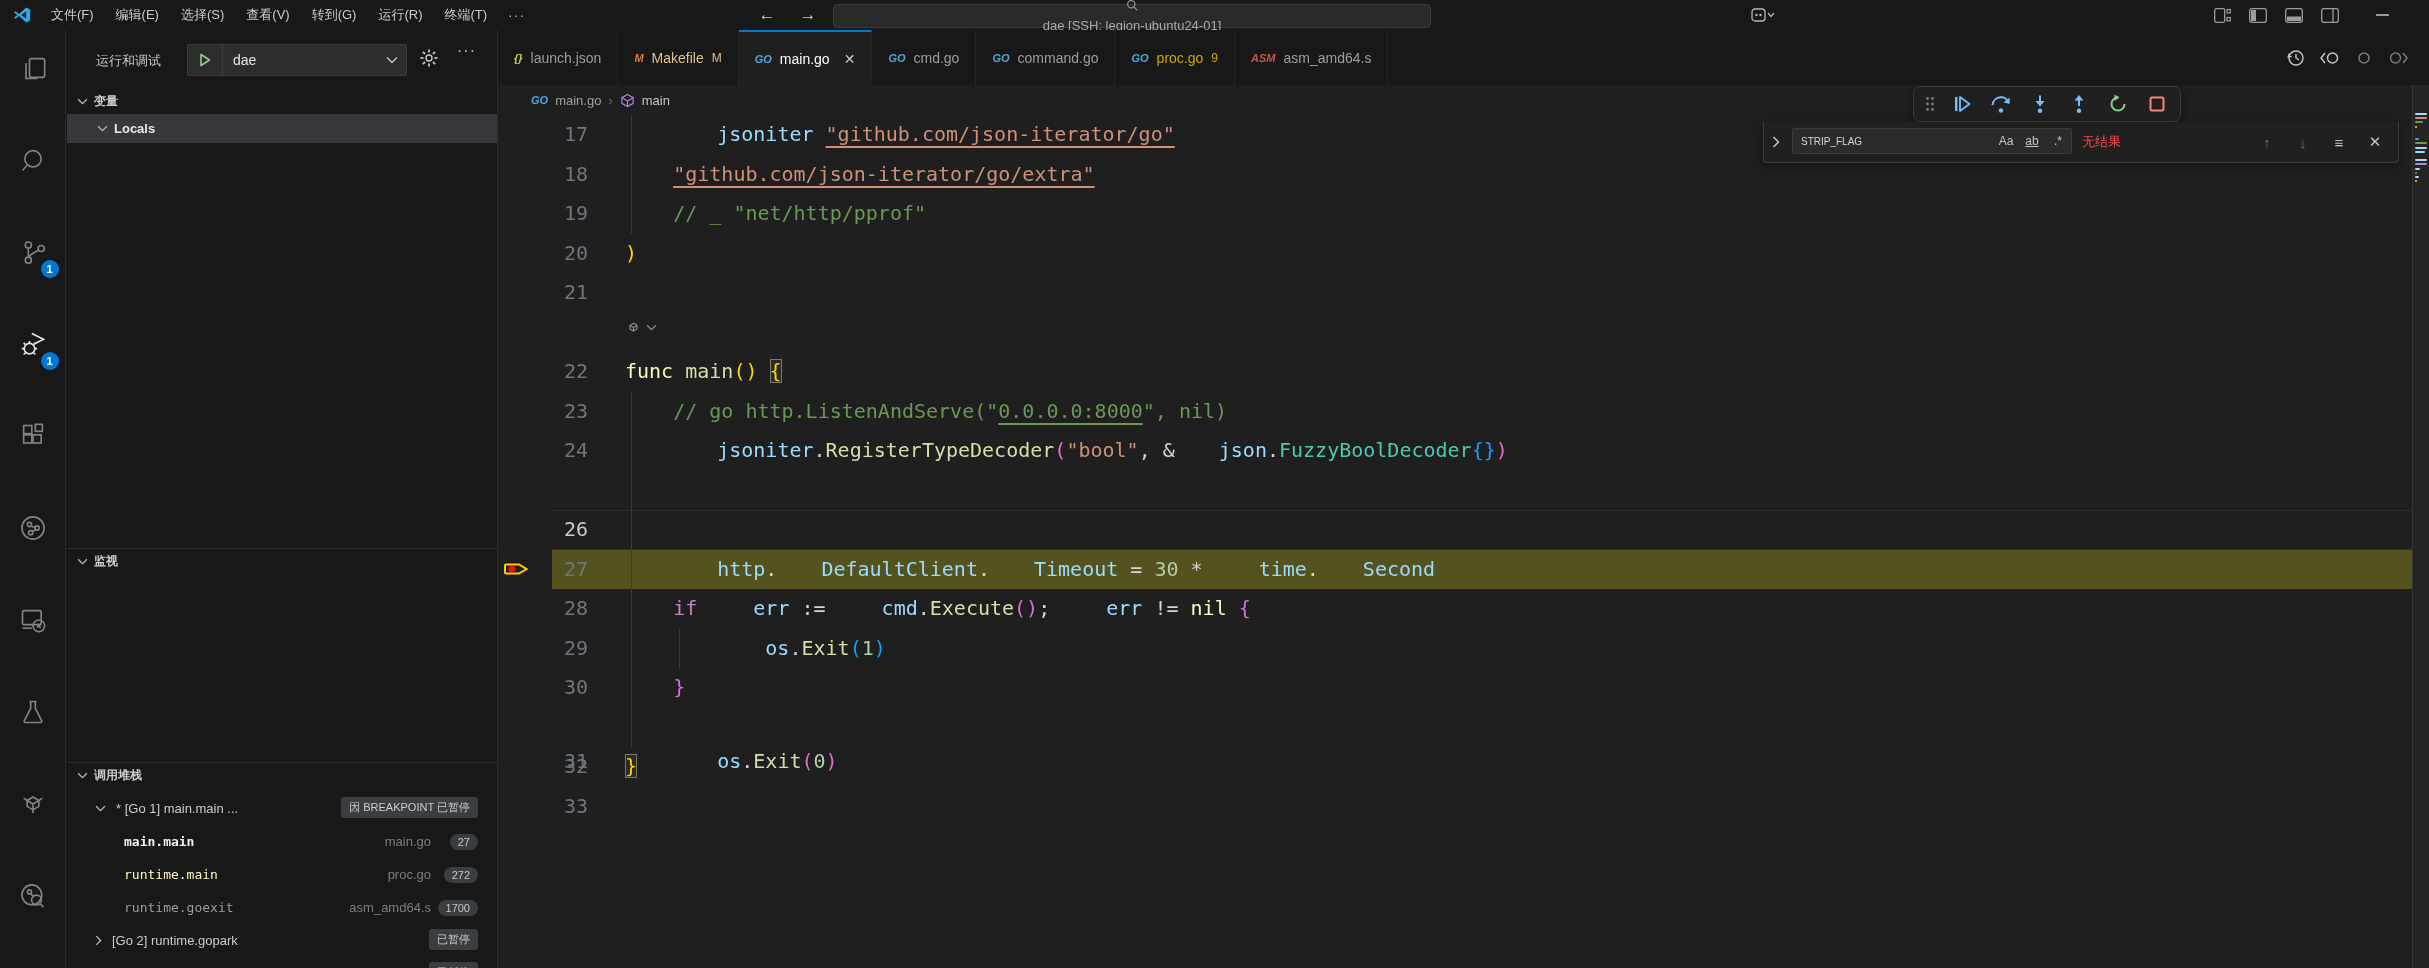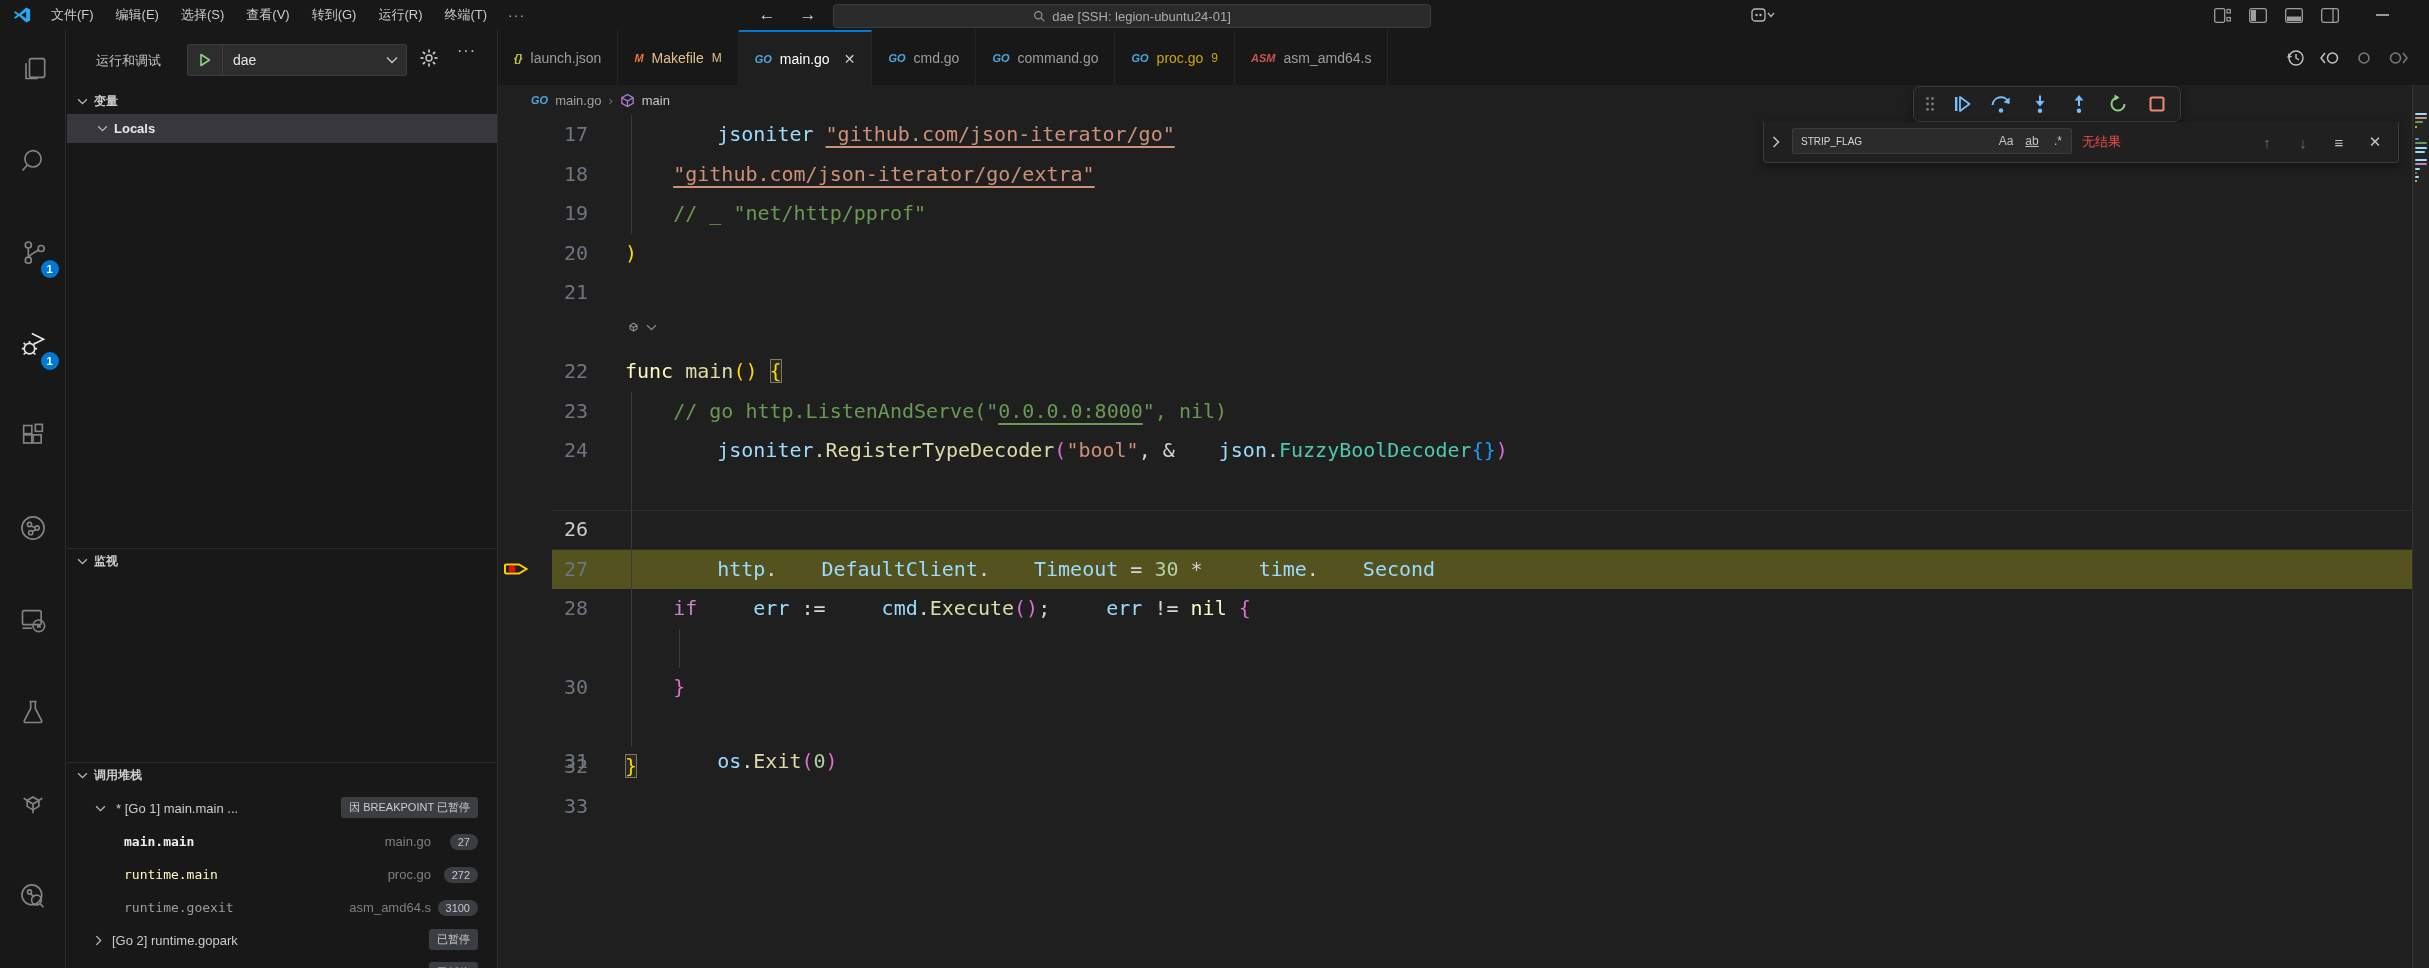--- a/index.html
+++ b/index.html
@@ -8,21 +8,21 @@
   svg{display:block;}
 
   
   .titlebar{position:absolute;left:0;top:0;width:2429px;height:30px;background:#181818;display:flex;align-items:center;}
   .vslogo{position:absolute;left:12px;top:5px;}
   .menubar{position:absolute;left:40px;top:0;height:30px;display:flex;align-items:center;}
   .menu-item{padding:0 11px;font-size:13px;color:#cccccc;line-height:30px;cursor:default;}
   .menu-more{padding:0 10px;color:#b0b0b0;font-size:14px;letter-spacing:1px;}
   .nav-arrow{position:absolute;top:3px;width:30px;height:24px;display:flex;align-items:center;justify-content:center;color:#cfcfcf;font-size:17px;}
   .cmd-center{position:absolute;left:833px;top:4px;width:596px;height:22px;background:#2a2a2a;border:1px solid #3d3d3d;
-      border-radius:4px;display:flex;align-items:center;justify-content:center;gap:6px;font-size:13px;color:#aaaaaa;}
+      border-radius:4px;display:flex;align-items:center;justify-content:center;gap:6px;font-size:13px;color:#aaaaaa;flex-direction:column;}
   .title-right{position:absolute;right:0;top:0;height:30px;display:flex;align-items:center;}
   .tb-icon{width:30px;height:26px;display:flex;align-items:center;justify-content:center;}
 
   
   .activitybar{position:absolute;left:0;top:30px;width:66px;height:938px;background:#181818;border-right:1px solid #2b2b2b;
       display:flex;flex-direction:column;align-items:center;padding-top:14px;box-sizing:border-box;}
   .act-item{position:relative;width:48px;height:48px;margin-bottom:44px;display:flex;align-items:center;justify-content:center;}
   .act-badge{position:absolute;right:-2px;bottom:-2px;min-width:18px;height:18px;border-radius:50%;background:#0078d4;color:#ffffff;
       font-size:11px;display:flex;align-items:center;justify-content:center;font-weight:bold;}
 
@@ -362,21 +362,21 @@
           <span class="cs-pill">27</span>
         </div>
         <div class="cs-row">
           <span class="cs-frame-name" style="margin-left: 57px; color: #fef9c3;">runtime.main</span>
           <span class="cs-file">proc.go</span>
           <span class="cs-pill">272</span>
         </div>
         <div class="cs-row">
           <span class="cs-frame-name" style="margin-left: 57px; color: rgb(157, 157, 157);">runtime.goexit</span>
           <span class="cs-file">asm_amd64.s</span>
-          <span class="cs-pill">3100</span>
+          <span class="cs-pill">1700</span>
         </div>
         <div class="cs-row">
           <span class="chev" style="margin-left: 28px;">
             <svg width="7" height="11" viewBox="0 0 8 12">
               <polyline points="1.5,1 6.5,6 1.5,11" fill="none" stroke="#b8b8b8" stroke-width="1.5"></polyline>
             </svg>
           </span>
           <span class="cs-thread-label" style="margin-left: 10px; max-width: 200px;">[Go 2] runtime.gopark</span>
           <span class="cs-badge">已暂停</span>
         </div>
@@ -526,20 +526,25 @@
               <circle cx="8" cy="9" r="3.6" fill="#e51400"></circle>
             </svg>
           </span>
           <span class="lnum">27</span>
           <span class="ctext"><span>    </span><span class="tk-vr">http</span><span class="tk-pl">.</span><span class="tk-vr">DefaultClient</span><span class="tk-pl">.</span><span class="tk-vr">Timeout</span><span class="tk-pl"> = </span><span class="tk-nm">30</span><span class="tk-pl"> * </span><span class="tk-vr">time</span><span class="tk-pl">.</span><span class="tk-vr">Second</span></span>
         </div>
         <div class="crow" style="top: 474px;">
           <div class="hl"></div>
           <span class="lnum">28</span>
           <span class="ctext"><span>    </span><span class="tk-ctl">if</span><span> </span><span class="tk-vr">err</span><span class="tk-pl"> := </span><span class="tk-vr">cmd</span><span class="tk-pl">.</span><span class="tk-fn">Execute</span><span class="tk-b2">()</span><span class="tk-pl">; </span><span class="tk-vr">err</span><span class="tk-pl"> != </span><span class="tk-kw">nil</span><span> </span><span class="tk-b2">{</span></span>
+        </div>
+        <div class="crow" style="top: 513.5px;">
+          <div class="hl"></div>
+          <span class="lnum">29</span>
+          <span class="ctext"><span>        </span><span class="tk-vr">os</span><span class="tk-pl">.</span><span class="tk-fn">Exit</span><span class="tk-b3">(</span><span class="tk-nm">1</span><span class="tk-b3">)</span></span>
         </div>
         <div class="crow" style="top: 553px;">
           <div class="hl"></div>
           <span class="lnum">30</span>
           <span class="ctext"><span>    </span><span class="tk-b2">}</span></span>
         </div>
         <div class="crow" style="top: 627px;">
           <div class="hl"></div>
           <span class="lnum">31</span>
           <span class="ctext"><span>    </span><span class="tk-vr">os</span><span class="tk-pl">.</span><span class="tk-fn">Exit</span><span class="tk-b2">(</span><span class="tk-nm">0</span><span class="tk-b2">)</span></span>

